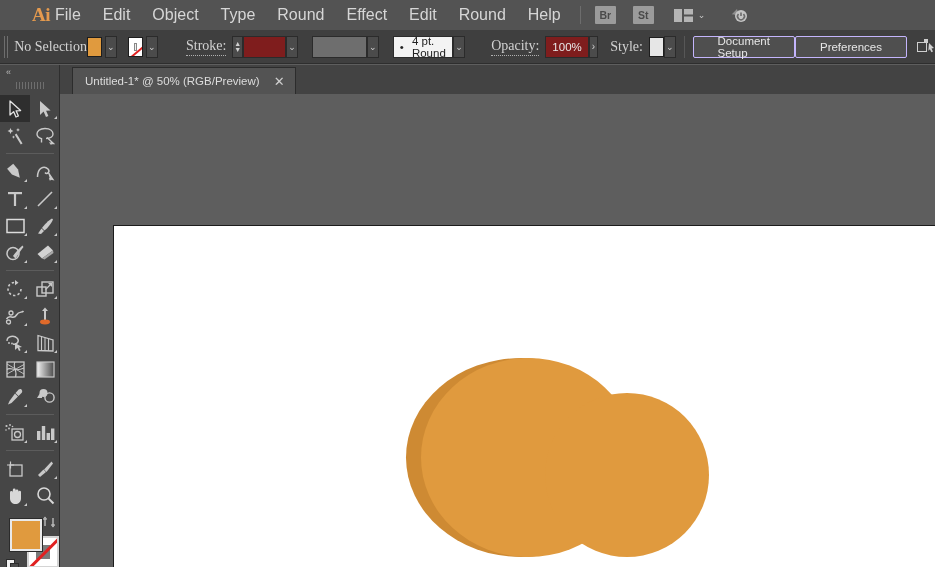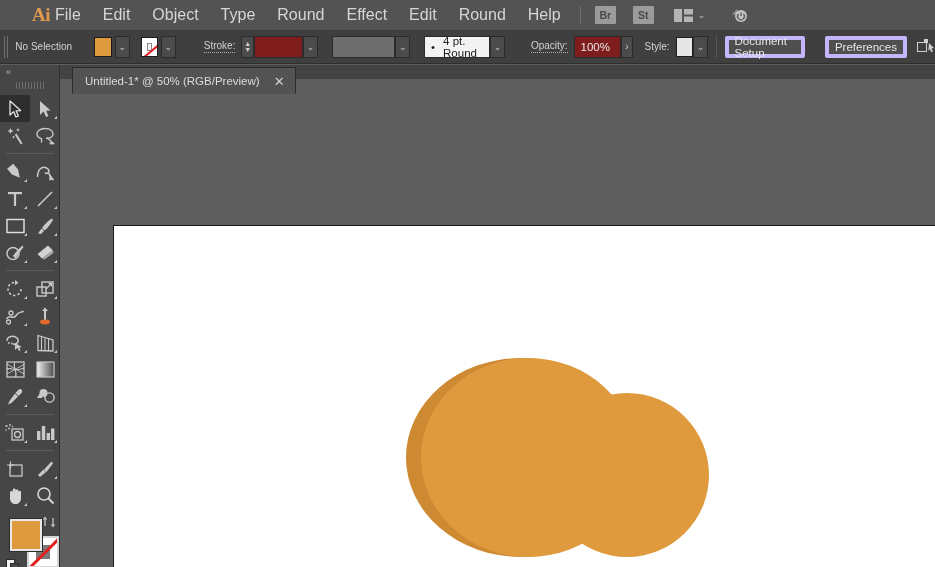--- a/index.html
+++ b/index.html
@@ -40,21 +40,21 @@
   
   .controlbar {
     position: absolute; left: 0; top: 30px; width: 935px; height: 34px;
     background: #3f3f3f; display: flex; align-items: center;
     border-bottom: 1px solid #2e2e2e;
   }
   .grip {
     width: 9px; height: 22px; margin: 0 5px 0 4px;
     background: repeating-linear-gradient(to right,#6e6e6e 0 1px,transparent 1px 3px);
   }
-  .cb-label { font-size: 10px; color: #d2d2d2; white-space: nowrap; }
+  .cb-label { font-size: 14px; color: #d2d2d2; white-space: nowrap; font-family: Liberation Serif, serif; }
   .cb-label.dotted { border-bottom: 1px dotted #b0b0b0; padding-bottom: 1px; }
   .swatch-box {
     width: 24px; height: 20px; border: 1px solid #1d1d1d;
   }
   .dd-btn {
     width: 20px; height: 22px; background: #4b4b4b; border: 1px solid #2b2b2b;
     display: flex; align-items: center; justify-content: center;
     color: #cfcfcf; font-size: 9px; cursor: pointer;
   }
   .stepper {
@@ -63,34 +63,34 @@
     justify-content: center; cursor: pointer; color: #d0d0d0;
     font-size: 7px; line-height: 6px;
   }
   .field {
     height: 22px; background: #7f1d1d; border: 1px solid #2b2b2b;
     color: #e8e8e8; font-size: 11.5px; display: flex; align-items: center;
     padding: 0 6px; cursor: text;
   }
   .field.light { background: #f3f3f3; color: #222; }
   .cb-btn {
-    height: 22px; padding: 0 6px; background: #4f4f4f; border: 4px solid #c4b5fd;
+    height: 22px; padding: 0 24px; background: #4f4f4f; border: 1px solid #c4b5fd;
     border-radius: 2px; color: #e6e6e6; font-size: 11.5px;
     display: flex; align-items: center; cursor: pointer;
   }
   .cb-sep { width: 1px; height: 22px; background: #575757; margin: 0 8px; }
   .arrow-btn {
     width: 15px; height: 22px; background: #4b4b4b; border: 1px solid #2b2b2b;
     color: #cfcfcf; font-size: 10px; display: flex; align-items: center;
     justify-content: center; cursor: pointer;
   }
 
   
   .tabbar {
-    position: absolute; left: 60px; top: 65px; width: 875px; height: 14px;
+    position: absolute; left: 60px; top: 65px; width: 875px; height: 29px;
     background: #434343;
   }
   .doctab {
     position: absolute; left: 12px; top: 2px; height: 27px;
     background: #535353; border: 1px solid #2c2c2c; border-bottom: none;
     display: flex; align-items: center; padding: 0 8px 0 12px;
     font-size: 11.5px; color: #dcdcdc; cursor: pointer;
   }
   .tab-close {
     margin-left: 12px; color: #cfcfcf; font-size: 13px;
@@ -234,21 +234,21 @@
     <div class="cb-label dotted" style="margin-left:26px">Opacity:</div>
     <div class="field" style="width:62px;margin-left:6px">100%</div>
     <div class="arrow-btn">›</div>
 
     <div class="cb-label" style="margin-left:12px">Style:</div>
     <div class="swatch-box" style="margin-left:6px;background:#e6e6e6"></div>
     <div class="dd-btn">⌄</div>
 
     <div class="cb-sep"></div>
     <div class="cb-btn">Document Setup</div>
-    <div class="cb-btn" style="margin-left:20px">Preferences</div>
+    <div class="cb-btn" style="margin-left:0">Preferences</div>
 
     <div class="mb-icon" style="margin-left:10px">
       <svg width="18" height="16" viewBox="0 0 18 16">
         <rect x="0.5" y="3.5" width="9" height="9" fill="none" stroke="#cfcfcf"></rect>
         <rect x="7" y="0" width="4" height="4" fill="#cfcfcf"></rect>
         <path d="M12 4 l5 5 l-2.5 0.4 l1.5 3 l-1.6 0.8 l-1.5 -3 l-1.6 1.6 Z" fill="#cfcfcf"></path>
       </svg>
     </div>
   </div>
 

